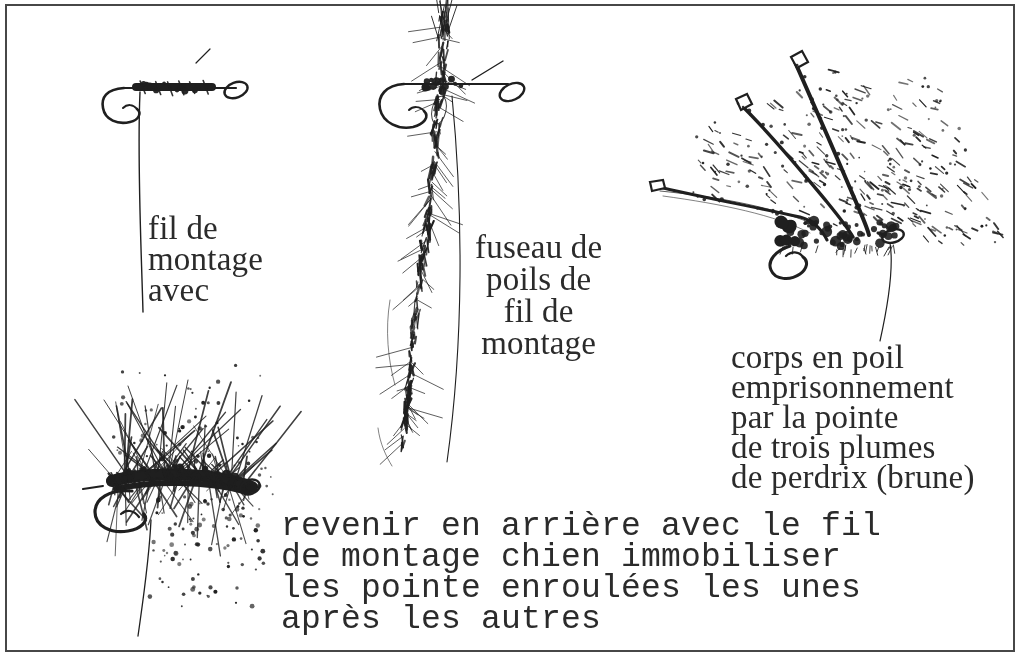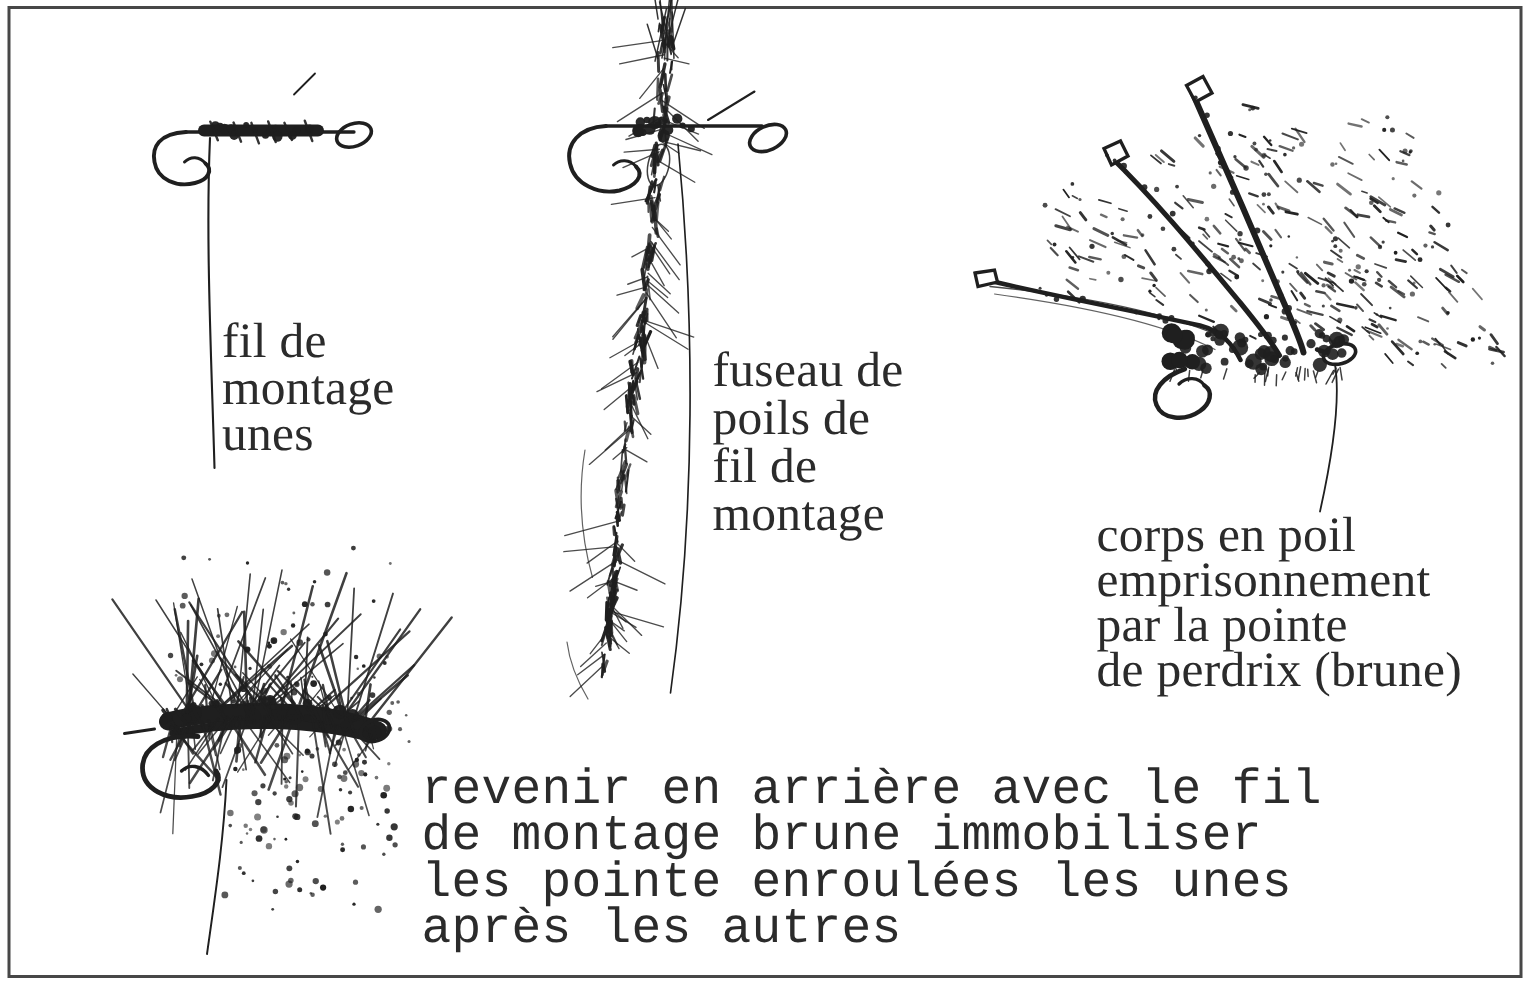--- a/index.html
+++ b/index.html
@@ -8,21 +8,21 @@
   svg.art{position:absolute;left:0;top:0;}
   .label{
     position:absolute;
     font-family:"Liberation Serif","DejaVu Serif",serif;
     font-size:33px;
     color:#2b2b2b;
     white-space:nowrap;
     letter-spacing:0.2px;
   }
   #label-thread {left:148px;top:213px;line-height:31px;}
-  #label-spindle{left:475px;top:231px;line-height:32px;}
+  #label-spindle{left:475px;top:231px;line-height:32px;text-align:center;}
   #label-body   {left:731px;top:342px;line-height:30px;font-family:Liberation Serif, serif;}
   #label-wrap   {left:281px;top:511px;line-height:31px;font-family:Liberation Mono, monospace;}
 </style>
 </head>
 <body>
 
 <div class="page">
 
   <div class="frame" style="border-color: rgb(71, 71, 71);"></div>
 
@@ -1207,37 +1207,38 @@
         <path d="M139,517 C134,510 126,509 121,514" fill="none" stroke="#1f1f1f" stroke-width="2.2" stroke-linecap="round" opacity="1"></path>
         <line x1="83.0" y1="489.0" x2="103.0" y2="486.0" stroke="#1f1f1f" stroke-width="2" stroke-linecap="round" opacity="1"></line>
         <ellipse cx="250" cy="487" rx="10" ry="7" transform="rotate(-20 250 487)" fill="none" stroke="#1f1f1f" stroke-width="2.4"></ellipse>
         <path d="M151,520 C149,562 143,600 138,636" fill="none" stroke="#1f1f1f" stroke-width="1.3" stroke-linecap="round" opacity="1"></path>
       </g>
   </svg>
 
   <div class="label" id="label-thread">
     <div>fil de</div>
     <div>montage</div>
-    <div>unes</div>
+    <div>avec</div>
   </div>
 
   <div class="label" id="label-spindle">
     <div>fuseau de</div>
     <div>poils de</div>
     <div>fil de</div>
     <div>montage</div>
   </div>
 
   <div class="label" id="label-body">
     <div>corps en poil</div>
     <div>emprisonnement</div>
     <div>par la pointe</div>
+    <div>de trois plumes</div>
     <div>de perdrix (brune)</div>
   </div>
 
   <div class="label" id="label-wrap">
     <div>revenir en arrière avec le fil</div>
-    <div>de montage brune immobiliser</div>
+    <div>de montage chien immobiliser</div>
     <div>les pointe enroulées les unes</div>
     <div>après les autres</div>
   </div>
 
 </div>
 
 </body></html>

